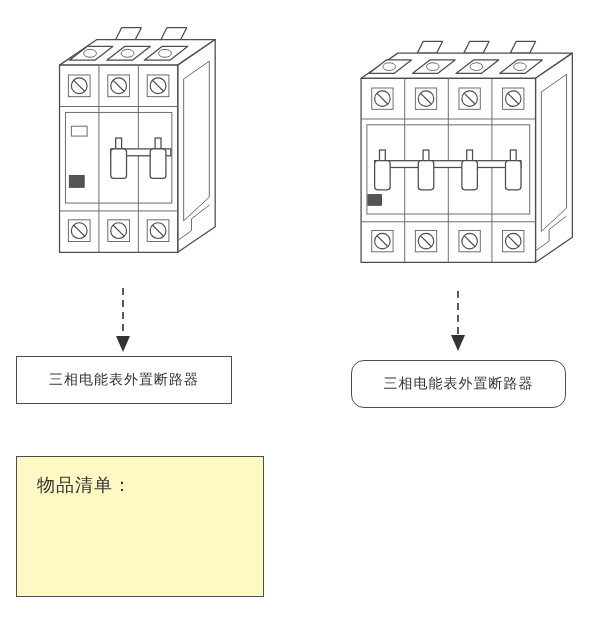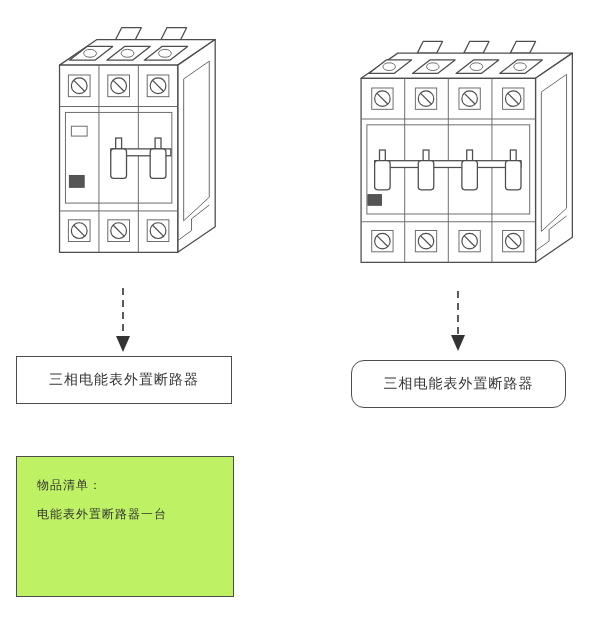--- a/index.html
+++ b/index.html
@@ -27,26 +27,26 @@
     justify-content: center;
     font-size: 14px;
     letter-spacing: 1px;
     color: #333333;
   }
   .caption-left  { left: 16px;  top: 356px; width: 214px; height: 46px; }
   .caption-right { left: 351px; top: 360px; width: 213px; height: 46px; border-radius: 13px; }
   .list-box {
     position: absolute;
     left: 16px; top: 456px;
-    width: 218px; height: 141px;
+    width: 248px; height: 141px;
     border: 1px solid #4d4d4d;
-    background: #bef264;
+    background: #fef9c3;
     box-sizing: border-box;
     padding: 14px 0 0 20px;
-    font-size: 12px;
+    font-size: 18px;
     letter-spacing: 1px;
     line-height: 29px;
   }
   .list-line { white-space: nowrap; }
 </style>
 </head>
 <body>
 
 <div class="page">
 
@@ -194,16 +194,15 @@
 
   <div class="caption-box caption-left">
     <span>三相电能表外置断路器</span>
   </div>
   <div class="caption-box caption-right">
     <span>三相电能表外置断路器</span>
   </div>
 
   <div class="list-box">
     <div class="list-line">物品清单：</div>
-    <div class="list-line">电能表外置断路器一台</div>
   </div>
 
 </div>
 
 </body></html>

